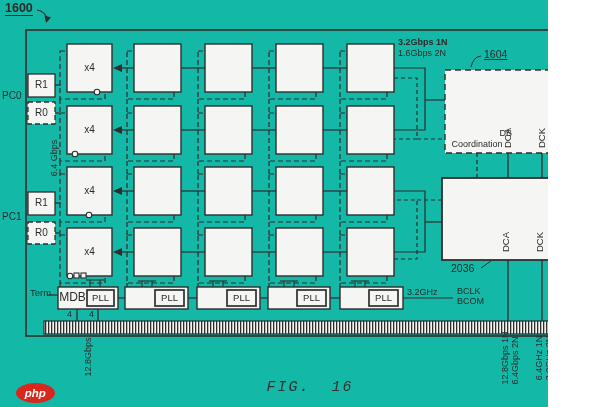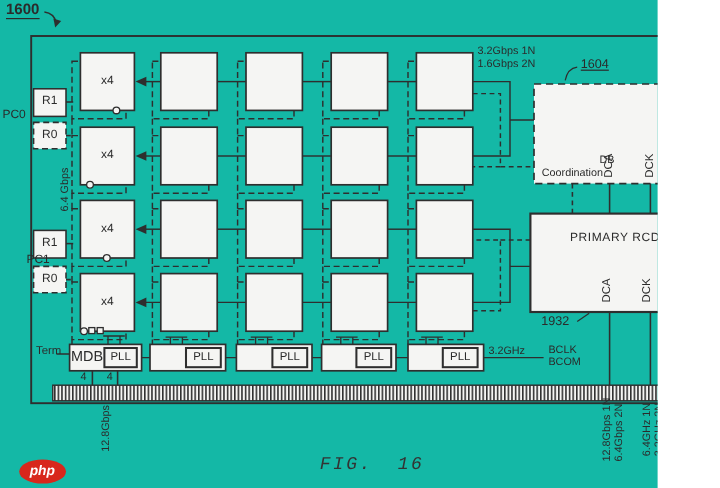--- a/index.html
+++ b/index.html
@@ -265,47 +265,46 @@
   </g>
 
   <g>
     <rect x="44" y="321" width="546" height="13" fill="url(#hatch)" stroke="#2e2e2e" stroke-width="1.2"></rect>
   </g>
 </svg>
 
 <div class="label ref-main" style="left:5px;top:3px;">1600</div>
 
 <div class="label" style="left:2px;top:90px;">PC0</div>
-<div class="label" style="left:2px;top:211px;margin-left:20px;">PC1</div>
+<div class="label" style="left:2px;top:211px;">PC1</div>
 
 <div class="label center" style="left:28px;top:79px;width:27px;">R1</div>
 <div class="label center" style="left:28px;top:107px;width:27px;">R0</div>
 <div class="label center" style="left:28px;top:197px;width:27px;">R1</div>
 <div class="label center" style="left:28px;top:227px;width:27px;">R0</div>
 
 <div class="vlabel" style="left:54px;top:158px;">6.4 Gbps</div>
 
 <div class="label center" style="left:67px;top:62px;width:45px;">x4</div>
 <div class="label center" style="left:67px;top:124px;width:45px;">x4</div>
 <div class="label center" style="left:67px;top:185px;width:45px;">x4</div>
 <div class="label center" style="left:67px;top:246px;width:45px;">x4</div>
 
-<div class="label small" style="left:398px;top:37px;">3.2Gbps 1N</div>
+<div class="label small" style="left:398px;top:37px;font-weight:bold;">3.2Gbps 1N</div>
 <div class="label small" style="left:398px;top:48px;">1.6Gbps 2N</div>
 
 <div class="label ref" style="left:484px;top:49px;text-decoration:underline;">1604</div>
 <div class="label small center" style="left:442px;top:128px;width:70px;text-align:right;">DB</div>
 <div class="label small center" style="left:442px;top:139px;width:70px;">Coordination</div>
 <div class="vlabel" style="left:508px;top:138px;font-size:9.5px;">DCA</div>
 <div class="vlabel" style="left:542px;top:138px;font-size:9.5px;">DCK</div>
 
-<div class="label center" style="left:442px;top:193px;width:141px;letter-spacing:0.5px;">PRIMARY RCD</div>
 <div class="vlabel" style="left:506px;top:242px;font-size:9.5px;">DCA</div>
 <div class="vlabel" style="left:540px;top:242px;font-size:9.5px;">DCK</div>
-<div class="label ref" style="left:451px;top:263px;">1932</div>
+<div class="label ref" style="left:451px;top:263px;">2036</div>
 
 <div class="label small" style="left:30px;top:288px;font-size:9.5px;">Term</div>
 <div class="label center" style="left:59px;top:292px;width:27px;font-size:12px;">MDB</div>
 <div class="label center" style="left:87px;top:292px;width:27px;font-size:9.5px;">PLL</div>
 <div class="label center" style="left:155px;top:292px;width:29px;font-size:9.5px;">PLL</div>
 <div class="label center" style="left:227px;top:292px;width:29px;font-size:9.5px;">PLL</div>
 <div class="label center" style="left:297px;top:292px;width:29px;font-size:9.5px;">PLL</div>
 <div class="label center" style="left:369px;top:292px;width:29px;font-size:9.5px;">PLL</div>
 <div class="label small" style="left:407px;top:287px;">3.2GHz</div>
 <div class="label small" style="left:457px;top:286px;">BCLK</div>

